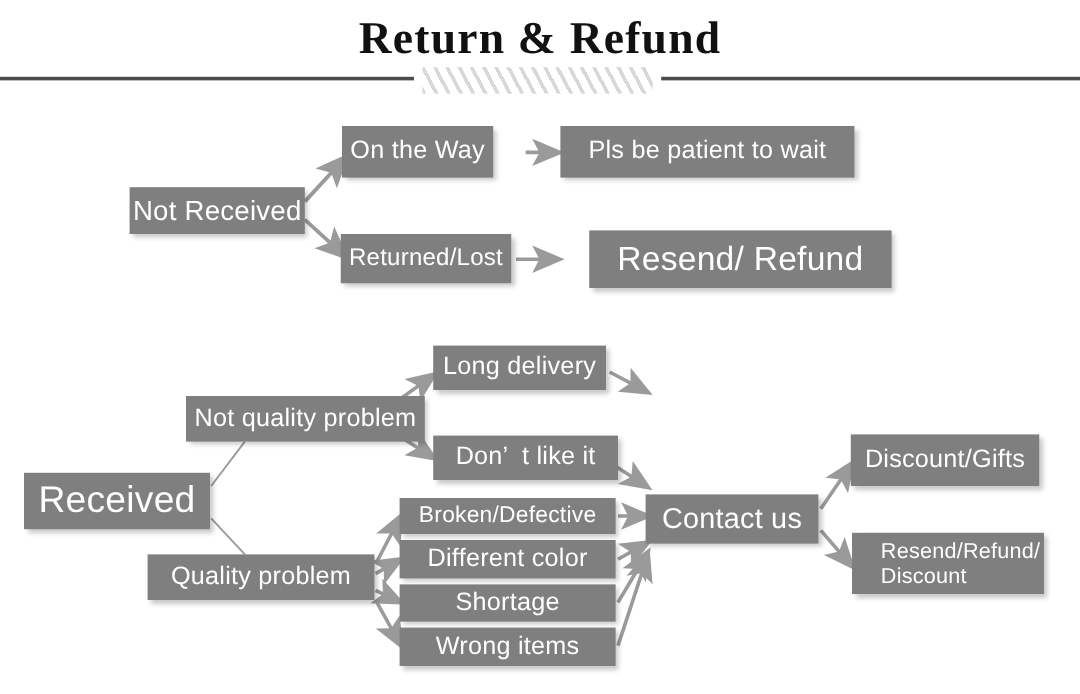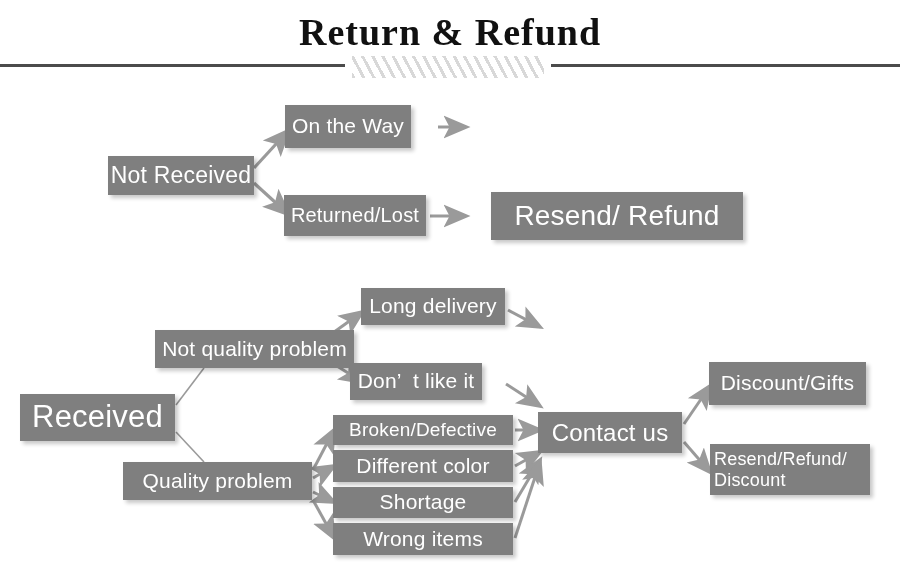--- a/index.html
+++ b/index.html
@@ -70,30 +70,30 @@
   #n-on-the-way    {left:285px;top:105px;width:126px;height:43px;}
   #n-pls-wait      {left:467px;top:105px;width:245px;height:43px;}
   #n-returned-lost {left:284px;top:195px;width:142px;height:41px;font-size:20px;}
   #n-resend-refund {left:467px;top:192px;width:252px;height:48px;font-size:28px;margin-left:24px;}
 
   #n-received      {left:20px;top:394px;width:155px;height:47px;}
   #n-not-quality   {left:123px;top:330px;width:199px;height:38px;margin-left:32px;}
   #n-quality       {left:123px;top:462px;width:189px;height:38px;}
 
   #n-long-delivery {left:361px;top:288px;width:144px;height:37px;}
-  #n-dont-like     {left:350px;top:363px;width:132px;height:37px;}
+  #n-dont-like     {left:361px;top:363px;width:154px;height:37px;}
   #n-broken        {left:333px;top:415px;width:180px;height:30px;font-size:19px;}
   #n-diff-color    {left:333px;top:450px;width:180px;height:32px;}
   #n-shortage      {left:333px;top:487px;width:180px;height:31px;}
   #n-wrong-items   {left:333px;top:523px;width:180px;height:32px;}
 
   #n-contact-us    {left:538px;top:412px;width:144px;height:41px;font-size:24px;}
   #n-discount-gifts{left:709px;top:362px;width:157px;height:43px;}
   #n-resend-disc   {left:710px;top:444px;width:160px;height:51px;font-size:18px;
-                    justify-content:flex-start;text-align:left;padding-left:4px;}
+                    justify-content:flex-start;text-align:left;padding-left:24px;}
 </style>
 </head>
 <body>
 
 <div id="stage">
 
   <div class="title">Return &amp; Refund</div>
   <div class="rule-left"></div>
   <div class="rule-hatch"></div>
   <div class="rule-right"></div>
@@ -127,20 +127,21 @@
     <path d="M515,466 L540,452" stroke="#9a9a9a" stroke-width="3" fill="none" marker-end="url(#ah)"></path>
     <path d="M515,502 L540,460" stroke="#9a9a9a" stroke-width="3" fill="none" marker-end="url(#ah)"></path>
     <path d="M515,538 L540,462" stroke="#9a9a9a" stroke-width="3" fill="none" marker-end="url(#ah)"></path>
 
     <path d="M684,424 L710,386" stroke="#9a9a9a" stroke-width="3" fill="none" marker-end="url(#ah)"></path>
     <path d="M684,442 L710,472" stroke="#9a9a9a" stroke-width="3" fill="none" marker-end="url(#ah)"></path>
   </svg>
 
   <div class="node" id="n-not-received">Not Received</div>
   <div class="node" id="n-on-the-way">On the Way</div>
+  <div class="node" id="n-pls-wait">Pls be patient to wait</div>
   <div class="node" id="n-returned-lost">Returned/Lost</div>
   <div class="node" id="n-resend-refund">Resend/ Refund</div>
 
   <div class="node big" id="n-received">Received</div>
   <div class="node" id="n-not-quality">Not quality problem</div>
   <div class="node" id="n-quality">Quality problem</div>
 
   <div class="node" id="n-long-delivery">Long delivery</div>
   <div class="node" id="n-dont-like">Don’  t like it</div>
 

